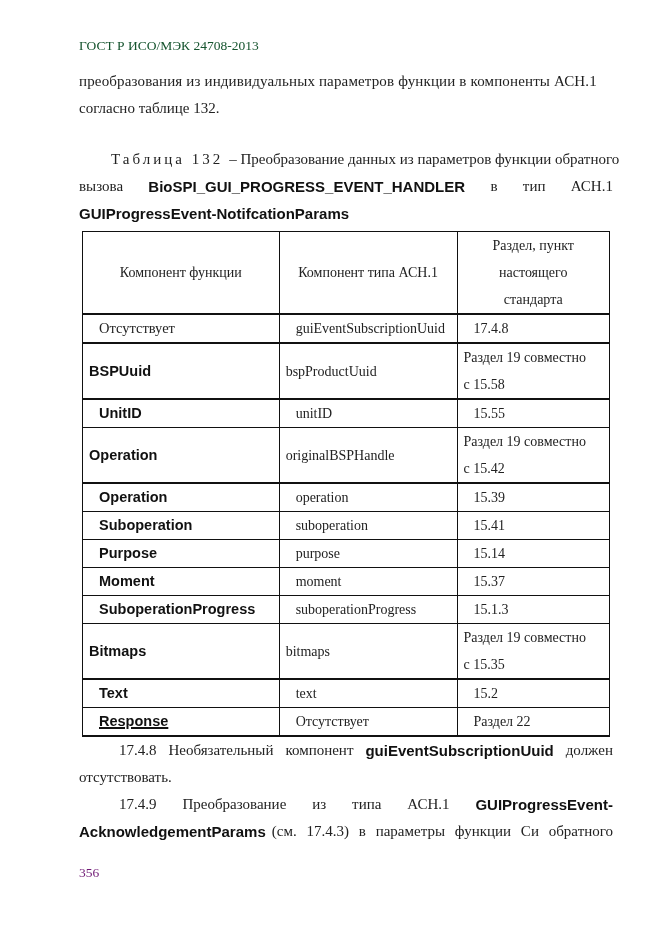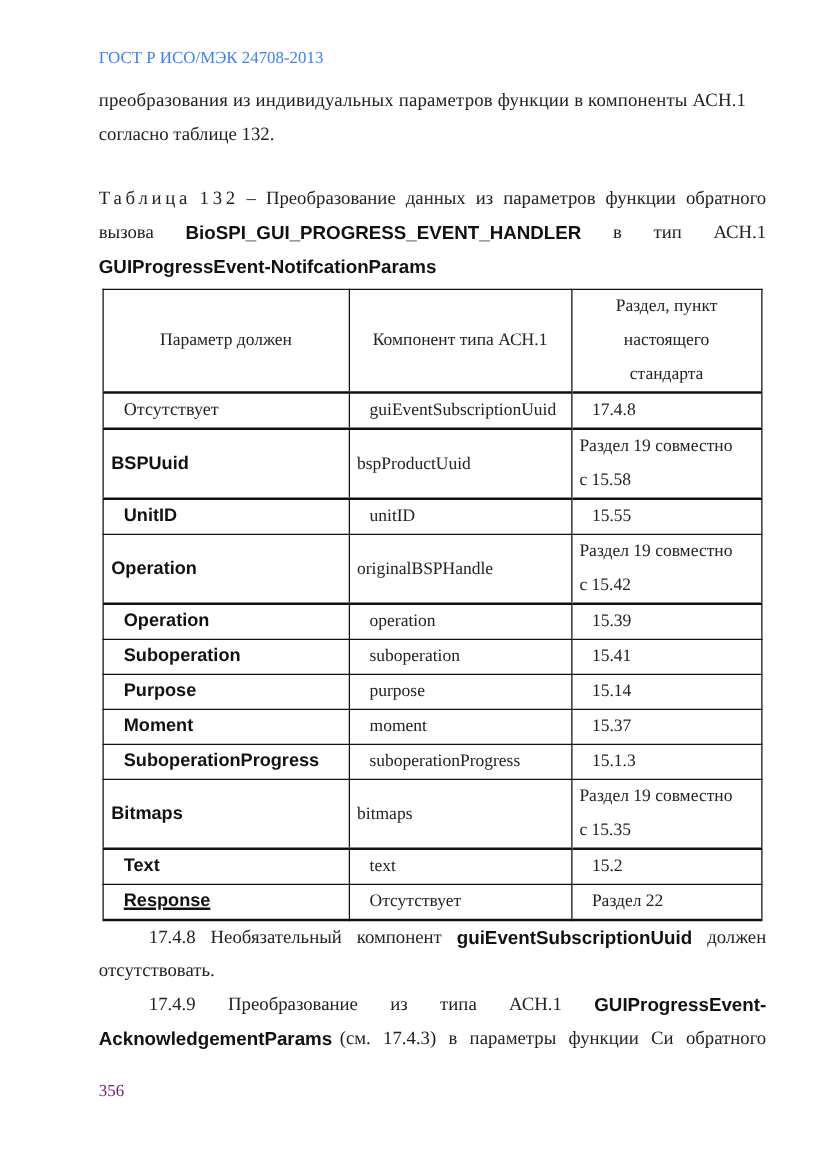--- a/index.html
+++ b/index.html
@@ -13,21 +13,21 @@
       position: relative;
       overflow: hidden;
       font-family: "Liberation Serif", "DejaVu Serif", serif;
       color: #1a1a1a;
     }
     .page-header {
       position: absolute;
       left: 79px;
       top: 38px;
       font-size: 13.5px;
-      color: #3b82f6;
+      color: #14532d;
     }
     .para {
       position: absolute;
       left: 79px;
       width: 534px;
       font-size: 15px;
       line-height: 27px;
       color: #222;
       text-align: justify;
     }
@@ -35,21 +35,21 @@
       display: flex;
       justify-content: space-between;
       white-space: nowrap;
     }
     .line.left { justify-content: flex-start; }
     .sans-bold {
       font-family: "Liberation Sans", "DejaVu Sans", sans-serif;
       font-weight: bold;
       color: #111;
     }
-    .spaced { letter-spacing: 3px; }
+    .spaced { letter-spacing: 3px; margin-left: 32px; }
     .indent { padding-left: 40px; }
 
     table.gost {
       position: absolute;
       left: 82px;
       top: 231px;
       width: 528px;
       border-collapse: collapse;
       font-size: 14px;
       color: #222;
@@ -121,21 +121,21 @@
     <span>АСН.1</span>
   </div>
   <div class="line left">
     <span class="sans-bold">GUIProgressEvent-NotifcationParams</span>
   </div>
 </div>
 
 <table class="gost">
   <thead>
     <tr>
-      <td class="c1">Параметр должен</td>
+      <td class="c1">Компонент функции</td>
       <td class="c2">Компонент типа АСН.1</td>
       <td class="c3">
         <div>Раздел, пункт</div>
         <div>настоящего</div>
         <div>стандарта</div>
       </td>
     </tr>
   </thead>
   <tbody>
     <tr class="thick short">

